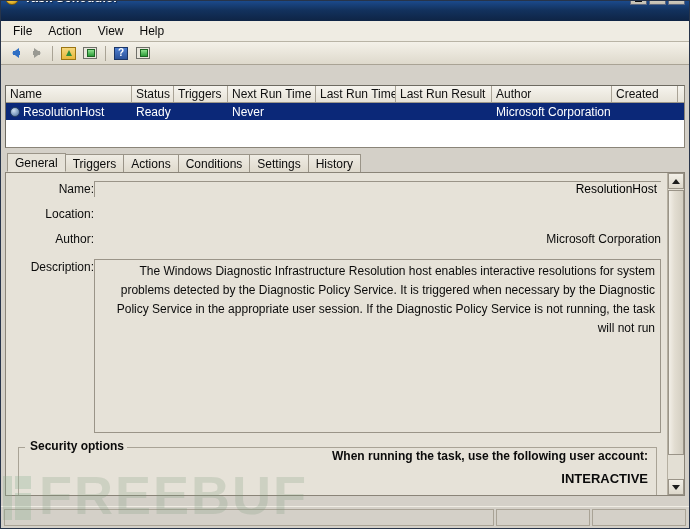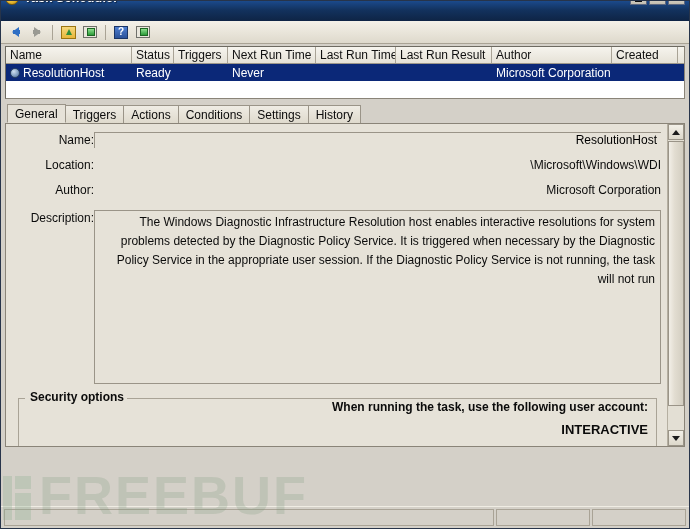--- a/index.html
+++ b/index.html
@@ -139,22 +139,22 @@
     width: 14px; height: 13px;
     background: linear-gradient(to bottom, #4f7fd1 0%, #2b5299 100%);
     border: 1px solid #1b3566;
     color: #fff; font-size: 10px; font-weight: bold;
     display:flex; align-items:center; justify-content:center;
     line-height: 1;
   }
 
   
   .list-wrap {
-    margin: 2px 4px 0 4px;
-    height: 53px;
+    margin: 20px 4px 0 4px;
+    height: 63px;
     background: #ffffff;
     border: 1px solid #8a8478;
     border-top-color: #6d6a61;
     border-left-color: #6d6a61;
     overflow: hidden;
   }
   .list-header {
     display: flex;
     height: 17px;
     background: linear-gradient(to bottom,#f6f4ee 0%, #e6e2d7 100%);
@@ -388,20 +388,26 @@
       <div class="win-btn">
           <span class="mini"></span>
         </div>
       <div class="win-btn">
           <span class="maxi"></span>
         </div>
       <div class="win-btn">✕</div>
     </div>
   </div>
 
+  <div class="menubar">
+    <div class="menu-item">File</div>
+    <div class="menu-item">Action</div>
+    <div class="menu-item">View</div>
+    <div class="menu-item">Help</div>
+  </div>
 
   <div class="toolbar">
     <div class="tb-btn">
         <span class="arrow-l"></span>
       </div>
     <div class="tb-btn">
         <span class="arrow-r"></span>
       </div>
     <div class="tb-sep"></div>
     <div class="tb-btn">
@@ -457,21 +463,20 @@
   <div class="detail">
     <div class="detail-inner">
 
       <div class="field-row">
         <div class="field-label">Name:</div>
         <div class="name-box">ResolutionHost</div>
       </div>
 
       <div class="field-row">
         <div class="field-label">Location:</div>
-        <div class="field-value">\Microsoft\Windows\WDI</div>
       </div>
 
       <div class="field-row">
         <div class="field-label">Author:</div>
         <div class="field-value">Microsoft Corporation</div>
       </div>
 
       <div class="desc-row">
         <div class="field-label">Description:</div>
         <div class="desc-box">The Windows Diagnostic Infrastructure Resolution host enables interactive resolutions for system problems detected by the Diagnostic Policy Service. It is triggered when necessary by the Diagnostic Policy Service in the appropriate user session. If the Diagnostic Policy Service is not running, the task will not run</div>

